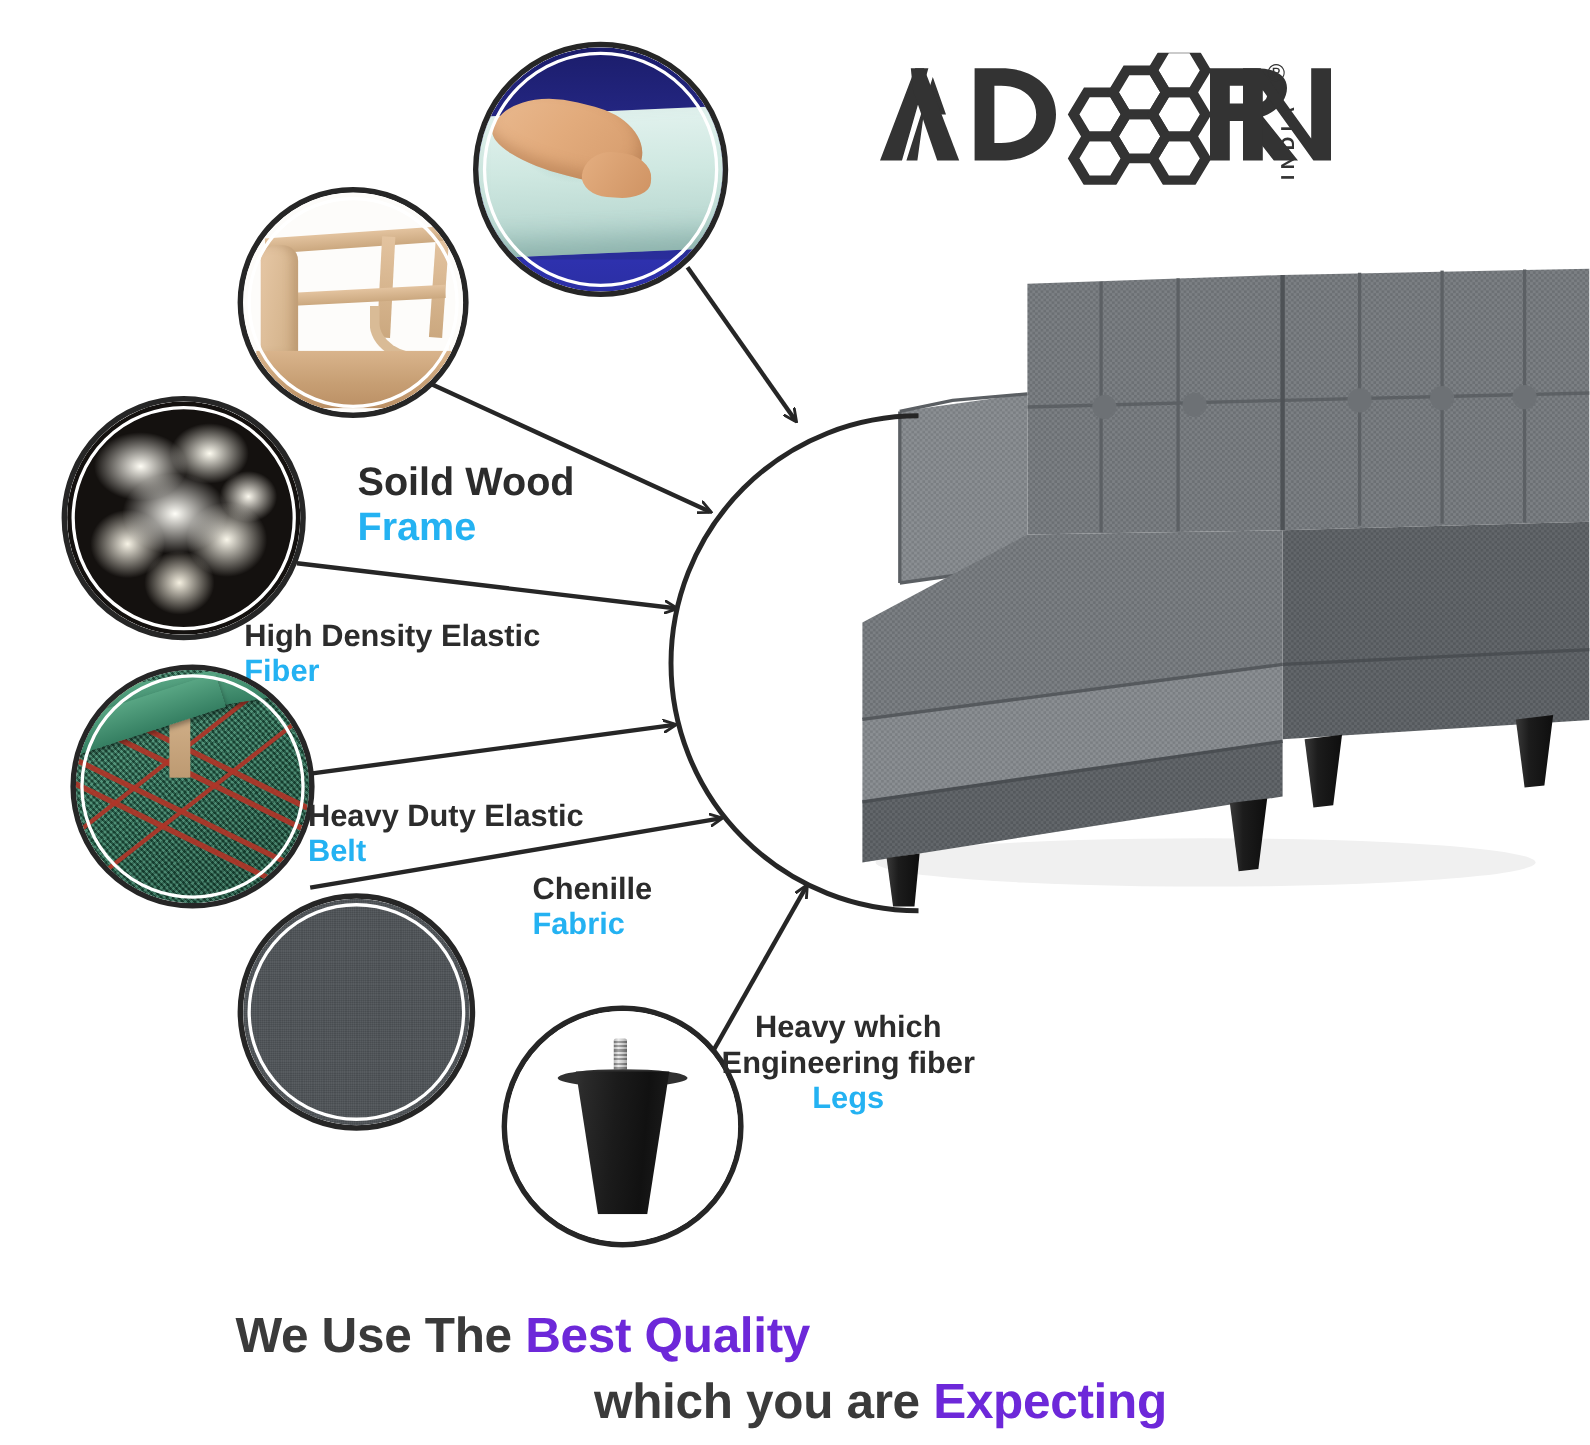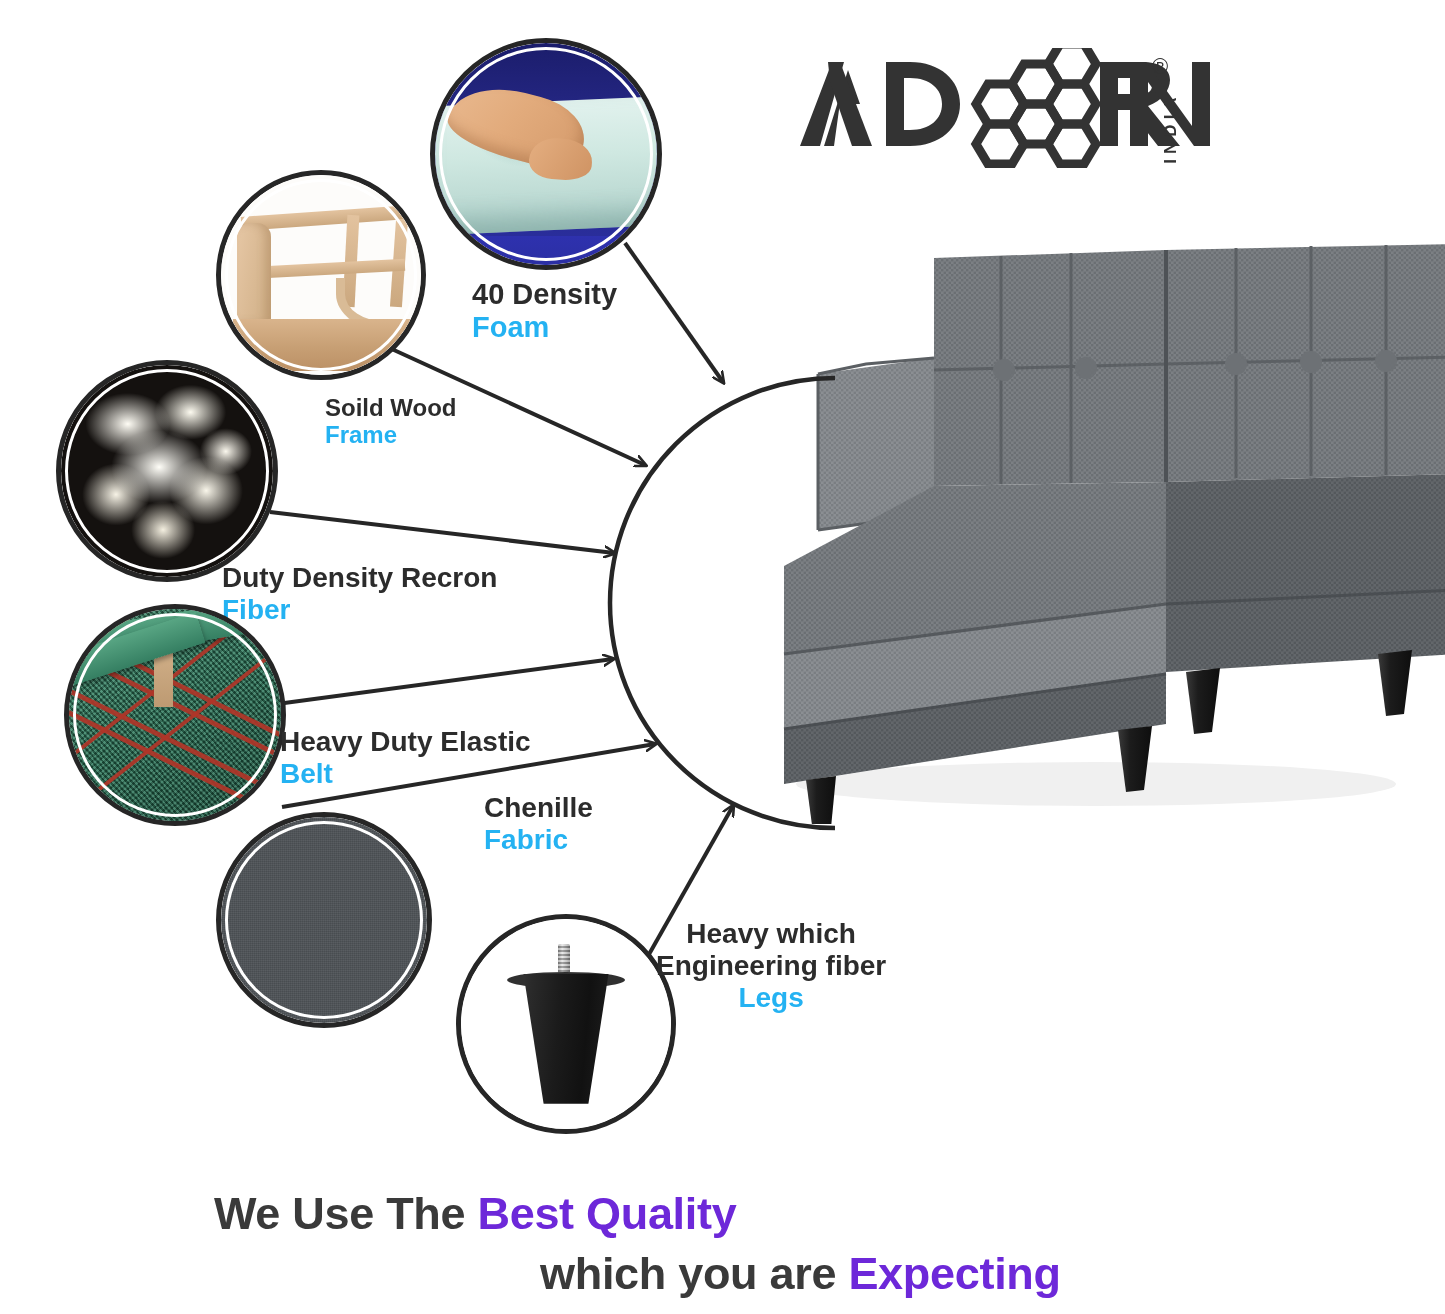--- a/index.html
+++ b/index.html
@@ -382,53 +382,49 @@
   <div class="circle" style="left:430px;top:38px;width:232px;height:232px;">
     <div class="art">
       <div class="foam-bg"></div>
       <div class="foam-block"></div>
       <div class="foam-dent"></div>
       <div class="foam-hand"></div>
       <div class="foam-edge"></div>
     </div>
     <div class="inner-ring"></div>
   </div>
-  <div class="label" style="left:472px;top:278px;font-size:29px;">
-    <span>40 Density</span>
-    <span class="hl">Foam</span>
-  </div>
 
   <div class="circle" style="left:216px;top:170px;width:210px;height:210px;">
     <div class="art">
       <div class="wood-bg"></div>
       <div class="wood-beam wb1"></div>
       <div class="wood-beam wb4"></div>
       <div class="wood-beam wb5"></div>
       <div class="wood-beam wb2"></div>
       <div class="wood-beam wb3"></div>
       <div class="wood-arm"></div>
       <div class="wood-curve"></div>
       <div class="wood-base"></div>
     </div>
     <div class="inner-ring"></div>
   </div>
-  <div class="label" style="left:325px;top:394px;font-size:24px;">
+  <div class="label" style="left:325px;top:417px;font-size:36px;">
     <span>Soild Wood</span>
     <span class="hl">Frame</span>
   </div>
 
   <div class="circle" style="left:56px;top:360px;width:222px;height:222px;">
     <div class="art">
       <div class="fiber-bg"></div>
       <div class="fiber-cloud"></div>
     </div>
     <div class="inner-ring"></div>
   </div>
   <div class="label" style="left:222px;top:562px;font-size:28px;">
-    <span>Duty Density Recron</span>
+    <span>High Density Elastic</span>
     <span class="hl">Fiber</span>
   </div>
 
   <div class="circle" style="left:64px;top:604px;width:222px;height:222px;">
     <div class="art">
       <div class="belt-bg"></div>
       <div class="belt-weave"></div>
       <div class="belt-red br5"></div>
       <div class="belt-red br6"></div>
       <div class="belt-red br1"></div>

